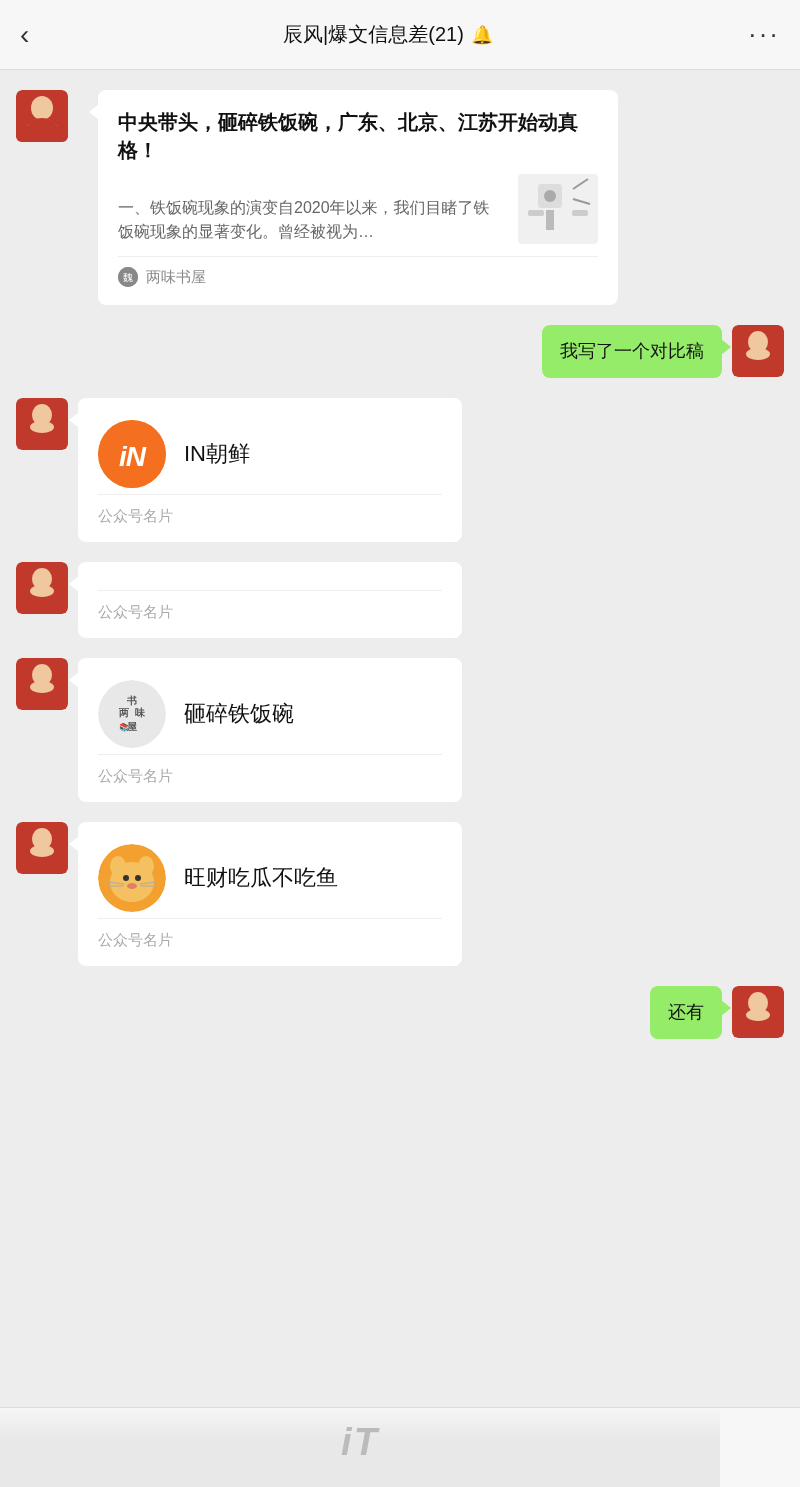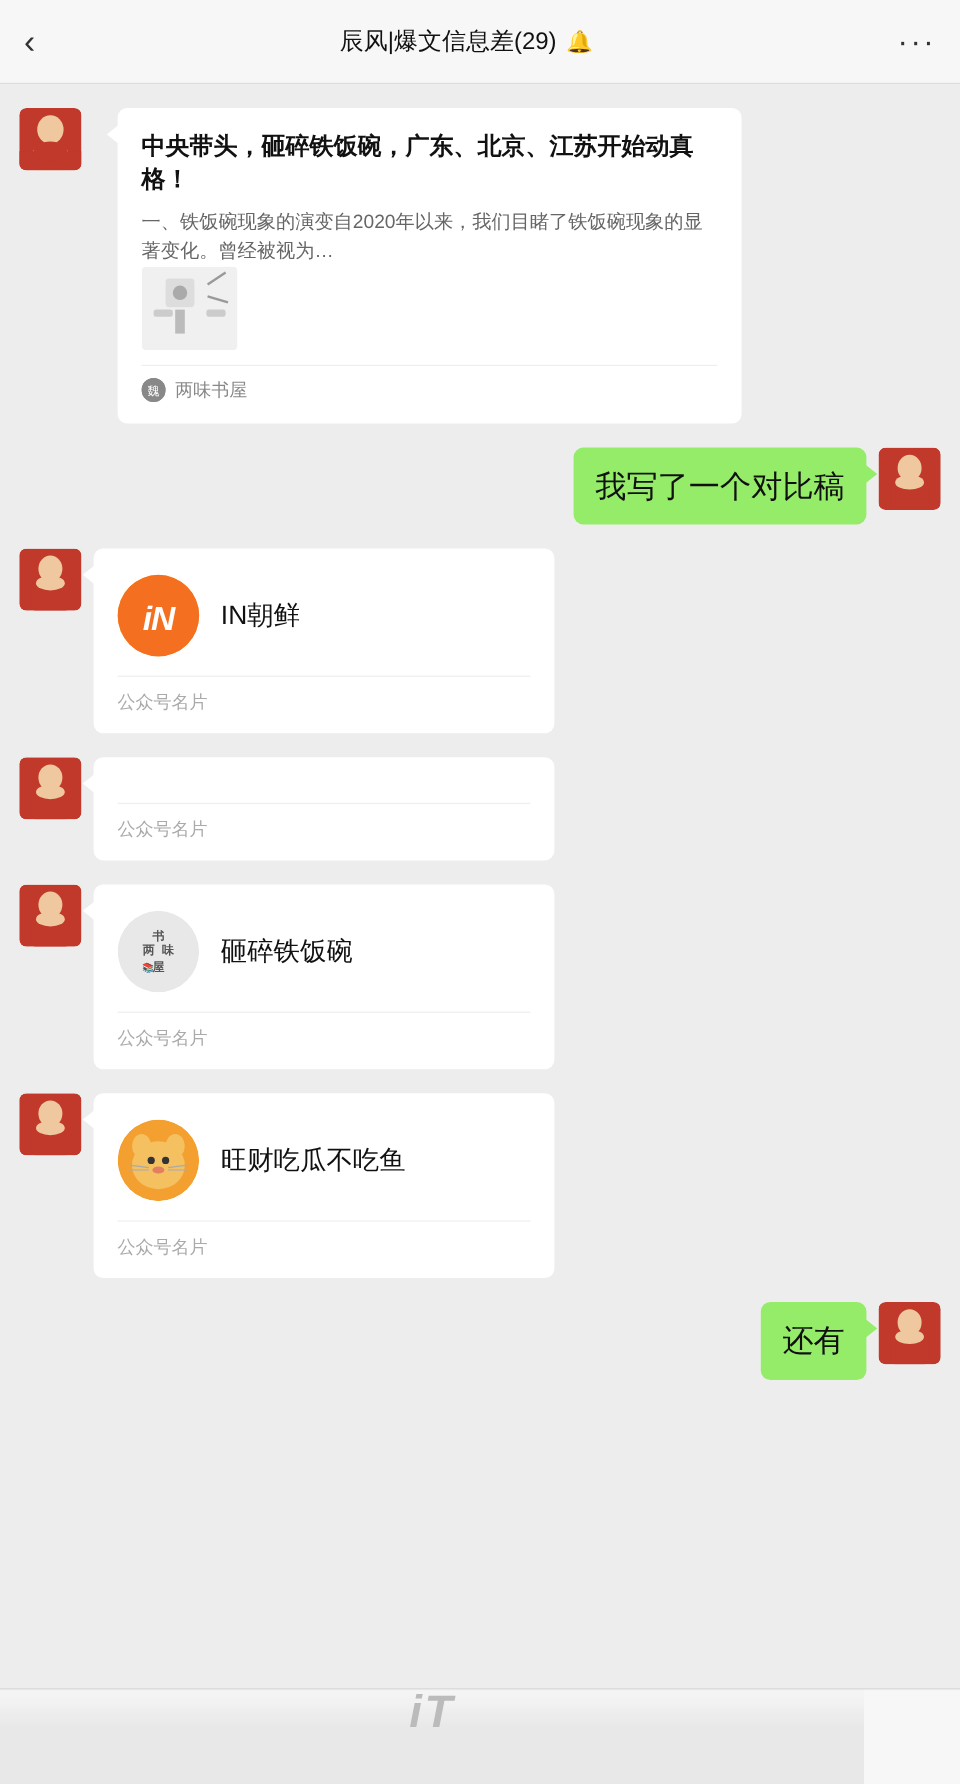--- a/index.html
+++ b/index.html
@@ -71,44 +71,43 @@
       width: 52px;
       height: 52px;
       border-radius: 6px;
       overflow: hidden;
       flex-shrink: 0;
     }
     .bubble-green {
       background: #95ec69;
       padding: 14px 18px;
       border-radius: 8px;
-      font-size: 26px;
+      font-size: 18px;
       color: #111;
       line-height: 1.4;
     }
 
     
     .article-card {
       background: #fff;
       border-radius: 8px;
       padding: 18px 20px;
       max-width: 520px;
     }
     .article-title {
       font-size: 20px;
       font-weight: bold;
       color: #111;
       line-height: 1.4;
       margin-bottom: 10px;
     }
     .article-body {
       display: flex;
-      gap: 0;
-      align-items: flex-start;
-      flex-direction: column;
+      gap: 27px;
+      align-items: flex-end;
     }
     .article-text {
       font-size: 16px;
       color: #666;
       line-height: 1.5;
       flex: 1;
     }
     .article-thumb {
       width: 80px;
       height: 70px;
@@ -160,21 +159,21 @@
       font-weight: bold;
       color: #fff;
       overflow: hidden;
     }
     .account-name {
       font-size: 22px;
       color: #111;
       font-weight: 500;
     }
     .account-label {
-      margin-top: 16px;
+      margin-top: 6px;
       padding-top: 12px;
       border-top: 1px solid #eee;
       font-size: 15px;
       color: #aaa;
     }
 
     
     .bubble-arrow-right {
       position: absolute;
       right: -9px;
@@ -218,40 +217,40 @@
     
     .it-watermark {
       position: fixed;
       bottom: 0;
       left: 0;
       right: 4px;
       width: 720px;
       height: 81px;
       background: linear-gradient(180deg, transparent 0%, rgba(200,200,200,0.3) 40%);
       display: flex;
-      align-items: flex-start;
+      align-items: center;
       justify-content: center;
       padding-bottom: 8px;
       pointer-events: none;
     }
     .it-text {
       font-size: 38px;
       font-style: italic;
       font-weight: 900;
       color: #bbb;
       letter-spacing: 2px;
     }
   </style>
 </head>
 <body>
 
 <div class="header">
   <span class="header-back">‹</span>
   <div class="header-title">
-    <span>辰风|爆文信息差(29)</span>
+    <span>辰风|爆文信息差(21)</span>
     <span class="bell">🔔</span>
   </div>
   <span class="header-more">···</span>
 </div>
 
 <div class="chat-area">
 
   <div class="msg-row">
 
     <div class="avatar-svg">

